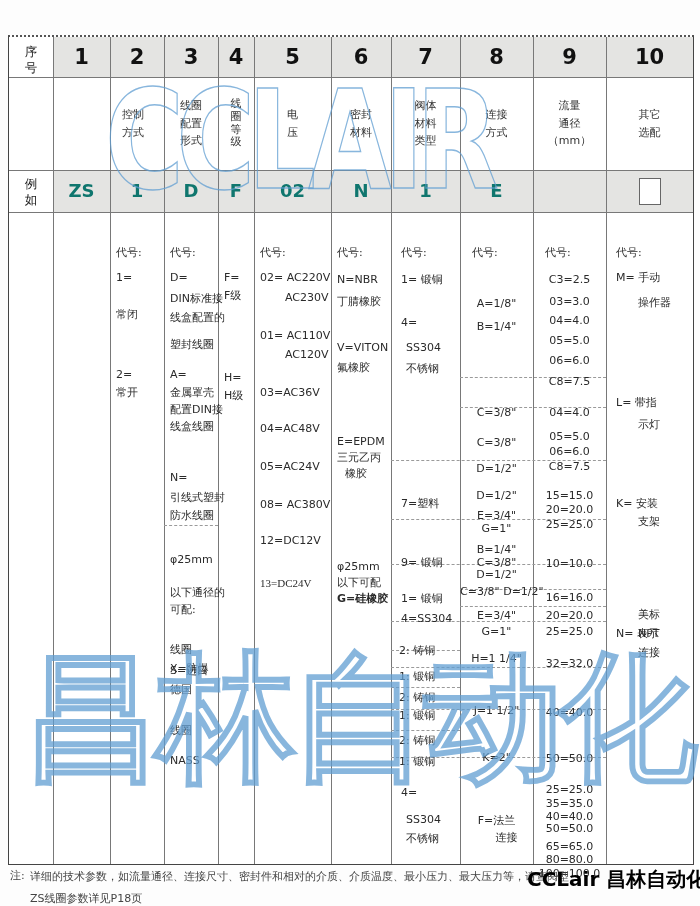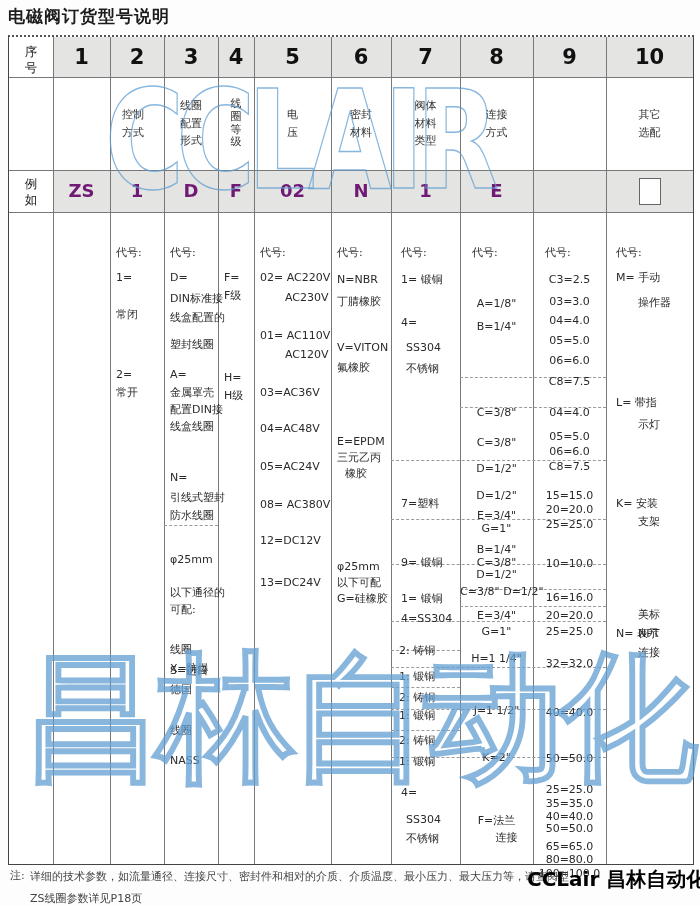--- a/index.html
+++ b/index.html
@@ -19,21 +19,21 @@
   .hnum{position:absolute;top:0;height:40px;line-height:40px;text-align:center;
         font-size:21px;font-weight:bold;color:#111;}
   .corner{position:absolute;left:0;width:44px;text-align:center;font-size:12.5px;
           white-space:pre-line;line-height:1.25;color:#222;}
   
   .desc{position:absolute;top:40px;height:93px;display:flex;flex-direction:column;
         justify-content:space-around;align-items:center;font-size:11px;color:#333;
         white-space:pre-line;text-align:center;line-height:1.6;padding:4px 0;box-sizing:border-box;}
   
   .code{position:absolute;top:133px;height:42px;line-height:42px;text-align:center;
-        font-size:18px;font-weight:bold;color:#701a75;}
+        font-size:18px;font-weight:bold;color:#0f766e;}
   .sqbox{position:absolute;top:141px;width:20px;height:25px;border:1px solid #666;background:#fff;}
   
   .bc{position:absolute;top:190px;height:652px;}
   .bc span{position:absolute;left:6px;font-size:11px;line-height:1.15;white-space:pre;color:#2a2a2a;}
   .bc span.c{left:0;width:100%;text-align:center;}
   .phi{font-size:12px;}
   .sm{font-size:9.5px;}
   
   .note{position:absolute;font-size:11px;color:#444;white-space:nowrap;}
   .brand{position:absolute;left:527px;top:866px;font-size:20px;font-weight:bold;color:#000;white-space:nowrap;}
@@ -42,21 +42,20 @@
       -webkit-text-stroke:1.5px rgba(96,158,210,0.75);font-weight:bold;white-space:nowrap;z-index:9;}
   .wm-top{left:105px;top:60px;font-size:138px;letter-spacing:-10px;
           transform:scaleX(0.78);transform-origin:left top;}
   .wm-bottom{left:22px;top:648px;font-size:140px;letter-spacing:-6px;line-height:1;}
 </style>
 </head>
 <body>
 
 <div id="page">
 
-  <div class="title">电磁阀订货型号说明</div>
 
   <div id="tbl">
 
     <div class="gband" style="top:0;height:40px;"></div>
     <div class="gband" style="top:133px;height:42px;"></div>
 
     <div class="hline" style="top:40px;"></div>
     <div class="hline" style="top:133px;"></div>
     <div class="hline" style="top:175px;"></div>
 
@@ -98,20 +97,23 @@
 级</div>
     <div class="desc" style="left:245px;width:77px;">电
 压</div>
     <div class="desc" style="left:322px;width:60px;">密封
 材料</div>
     <div class="desc" style="left:382px;width:69px;">阀体
 材料
 类型</div>
     <div class="desc" style="left:451px;width:73px;">连接
 方式</div>
+    <div class="desc" style="left:524px;width:73px;">流量
+通径
+（mm）</div>
     <div class="desc" style="left:597px;width:87px;">其它
 选配</div>
 
     <div class="code" style="left:44px;width:57px;">ZS</div>
     <div class="code" style="left:101px;width:54px;">1</div>
     <div class="code" style="left:155px;width:54px;">D</div>
     <div class="code" style="left:209px;width:36px;">F</div>
     <div class="code" style="left:245px;width:77px;">02</div>
     <div class="code" style="left:322px;width:60px;">N</div>
     <div class="code" style="left:382px;width:69px;">1</div>
@@ -177,35 +179,35 @@
       <span style="top:20px;">代号:</span>
       <span style="top:45px;">02= AC220V</span>
       <span style="top:65px;left:31px;">AC230V</span>
       <span style="top:103px;">01= AC110V</span>
       <span style="top:122px;left:31px;">AC120V</span>
       <span style="top:160px;">03=AC36V</span>
       <span style="top:196px;">04=AC48V</span>
       <span style="top:234px;">05=AC24V</span>
       <span style="top:272px;">08= AC380V</span>
       <span style="top:308px;">12=DC12V</span>
-      <span style="top:350px;">13=DC24V</span>
+      <span style="top:350px;font-family:Liberation Serif, serif;">13=DC24V</span>
     </div>
 
     <div class="bc" style="left:322px;width:60px;">
       <span style="top:20px;">代号:</span>
       <span style="top:47px;">N=NBR</span>
       <span style="top:69px;">丁腈橡胶</span>
       <span style="top:115px;">V=VITON</span>
       <span style="top:135px;">氟橡胶</span>
       <span style="top:209px;">E=EPDM</span>
       <span style="top:225px;">三元乙丙</span>
       <span style="top:241px;left:14px;">橡胶</span>
       <span class="phi" style="top:334px;">φ25mm</span>
       <span style="top:350px;">以下可配</span>
-      <span style="top:366px;">G=硅橡胶</span>
+      <span style="top:366px;font-weight:bold;">G=硅橡胶</span>
     </div>
 
     <div class="bc" style="left:382px;width:69px;">
       <span style="top:20px;left:10px;">代号:</span>
       <span style="top:47px;left:10px;">1= 锻铜</span>
       <span style="top:90px;left:10px;">4=</span>
       <span style="top:115px;left:15px;">SS304</span>
       <span style="top:136px;left:15px;">不锈钢</span>
       <span style="top:271px;left:10px;">7=塑料</span>
       <span style="top:330px;left:10px;">9= 锻铜</span>

